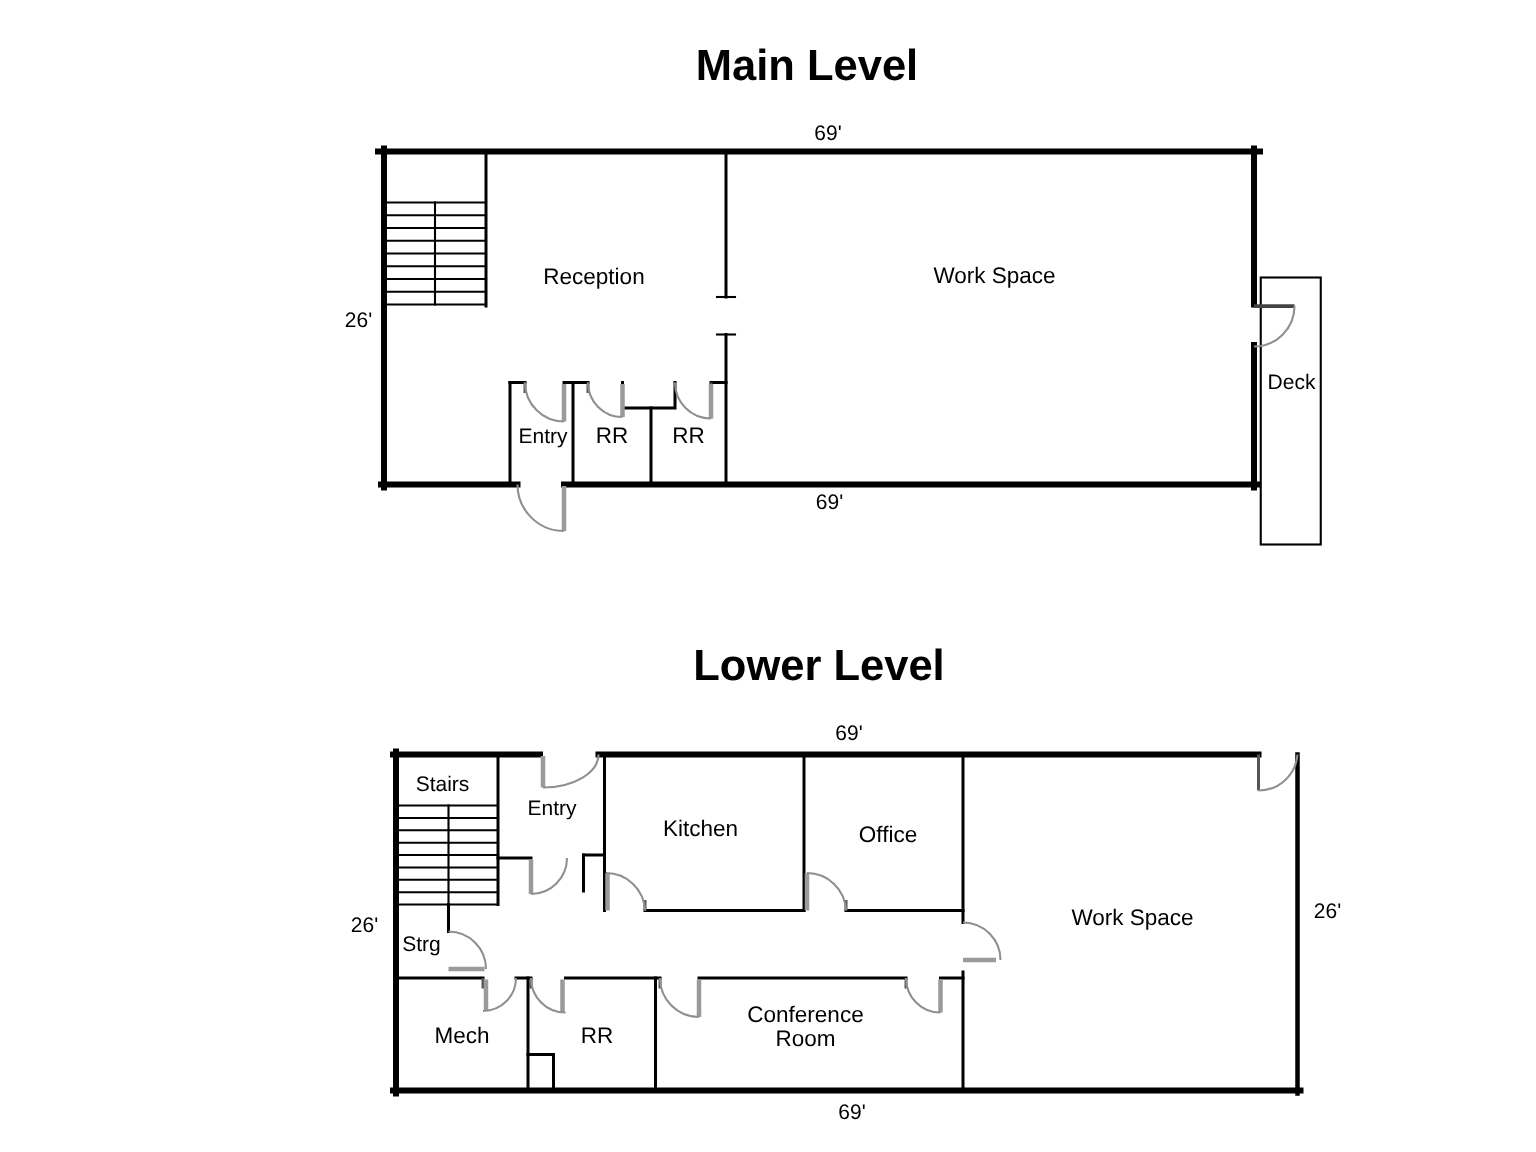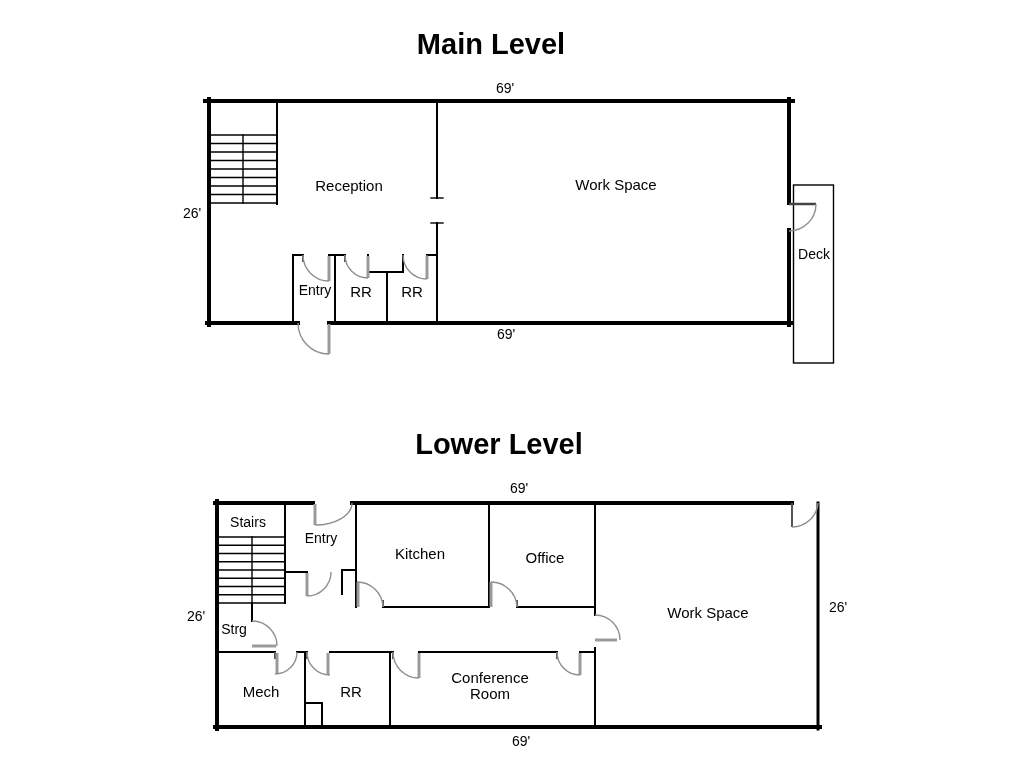--- a/index.html
+++ b/index.html
@@ -1,19 +1,19 @@
 <!DOCTYPE html>
 <html style="--bg: #ffffff; --wall: #000000; --arc: #8f8f8f; --leaf: #9a9a9a;"><head>
 <meta charset="utf-8">
 <style>
   :root{
     --bg:#ffffff; --wall:#000000; --arc:#8f8f8f; --leaf:#9a9a9a;
   }
   html,body{margin:0;padding:0;background:var(--bg);}
-  .stage{width:860px;height:768px;background:var(--bg);position:relative;overflow:hidden;}
+  .stage{width:860px;height:768px;background:var(--bg);position:relative;overflow:hidden;padding-left:47px;}
   svg{display:block;}
   text{fill:#000;font-family:"Liberation Sans", sans-serif;}
   .title{font-size:29px;font-weight:700;}
   .room{font-size:15px;}
   .room-sm{font-size:14px;}
   .dim{font-size:14px;}
   .w4{stroke:var(--wall);stroke-width:4;fill:none;stroke-linecap:square;}
   .w3{stroke:var(--wall);stroke-width:3;fill:none;stroke-linecap:square;}
   .w2{stroke:var(--wall);stroke-width:2;fill:none;stroke-linecap:square;}
   .w15{stroke:var(--wall);stroke-width:1.4;fill:none;stroke-linecap:square;}

